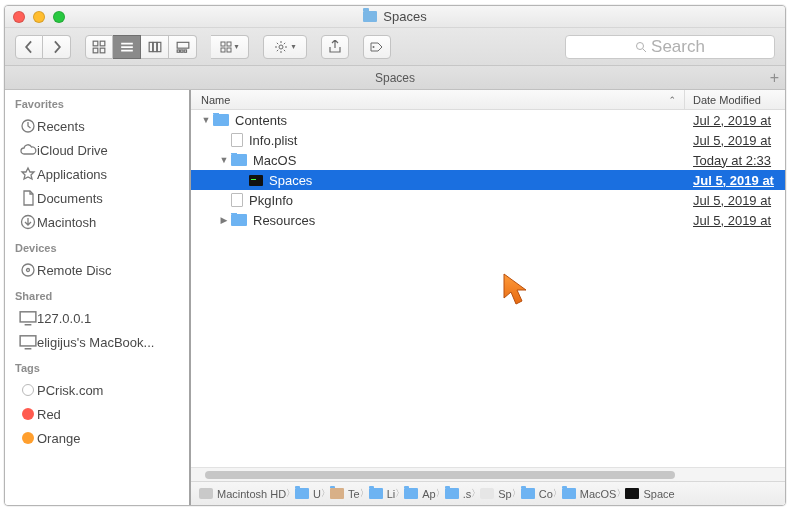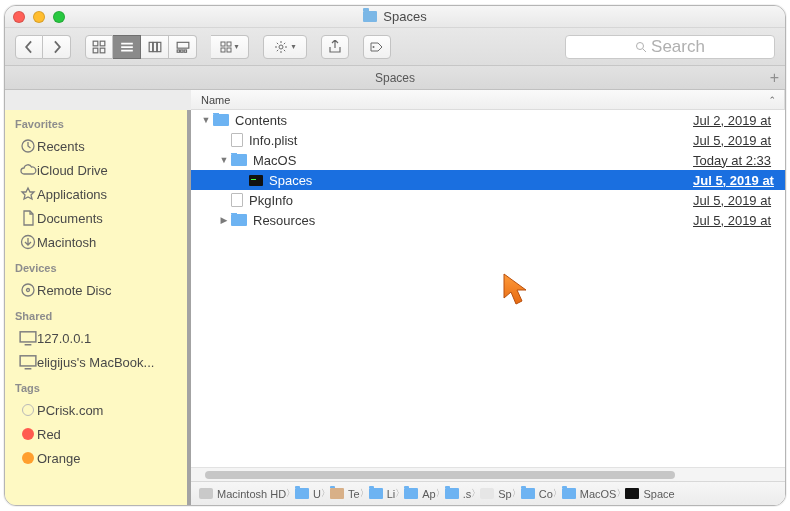--- a/index.html
+++ b/index.html
@@ -1,20 +1,20 @@
 <!DOCTYPE html>
 <html><head>
 <meta charset="utf-8">
 <style>
 * { margin: 0; padding: 0; box-sizing: border-box; font-family: -apple-system, "Helvetica Neue", Arial, sans-serif; }
 body { background: #fff; width: 790px; height: 511px; overflow: hidden; }
 
 .window {
   width: 782px; height: 501px; margin: 5px 4px;
-  border: 1px solid #b5b5b5; border-radius: 12px;
+  border: 1px solid #b5b5b5; border-radius: 4px;
   background: #ececec; overflow: hidden; position: relative;
   box-shadow: 0 0 0 1px rgba(0,0,0,.05);
 }
 
 
 .titlebar {
   height: 22px; display: flex; align-items: center; justify-content: center;
   position: relative; border-bottom: 1px solid #d6d6d6;
   background: linear-gradient(#f6f6f6,#e8e8e8);
 }
@@ -55,22 +55,22 @@
   border-bottom: 1px solid #c0c0c0; display: flex; align-items: center;
   justify-content: center; position: relative; font-size: 12px; color: #575757;
 }
 .tabbar .plus { position: absolute; right: 6px; color: #8f8f8f; font-size: 16px; }
 
 
 .body { display: flex; height: calc(100% - 22px - 38px - 24px); }
 
 
 .sidebar {
-  width: 186px; background: #fef9c3; border-right: 4px solid #a3a3a3;
-  overflow-y: auto; font-size: 13px; padding-bottom: 8px; margin-top: 20px;
+  width: 186px; background: #ffffff; border-right: 2px solid #a3a3a3;
+  overflow-y: auto; font-size: 13px; padding-bottom: 8px;
 }
 .sb-head { color: #8d8d8d; font-size: 11px; font-weight: 600; padding: 8px 10px 4px; }
 .sb-item { display: flex; align-items: center; gap: 0; padding: 3px 10px 3px 14px; color: #494949; height: 24px; white-space: nowrap; overflow: hidden; }
 .sb-item .ic { width: 18px; height: 16px; display:flex; align-items:center; justify-content:center; color:#7e7e7e; }
 .sb-item .ic svg { width: 18px; height: 16px; }
 .tagdot { width: 12px; height: 12px; border-radius: 50%; border: 1.5px solid #b9b9b9; }
 .tagdot.full { border: none; }
 
 
 .main { flex: 1; display: flex; flex-direction: column; background: #ffffff; position: relative; }
@@ -336,20 +336,23 @@
           <span>Orange</span>
         </div>
       </div>
 
     <div class="main">
       <div class="cols">
         <div class="col-name">
           <span>Name</span>
           <span class="sort-arrow">⌃</span>
         </div>
+        <div class="col-date">
+          <span>Date Modified</span>
+        </div>
       </div>
       <div class="rows" id="rows">
           <div class="row">
             <div class="name-cell">
               <span class="indent" style="width: 10px;"></span>
               <span class="tri">▼</span>
               <span class="fico folder"></span>
               <span>Contents</span>
             </div>
             <div class="date-cell">Jul 2, 2019 at</div>

